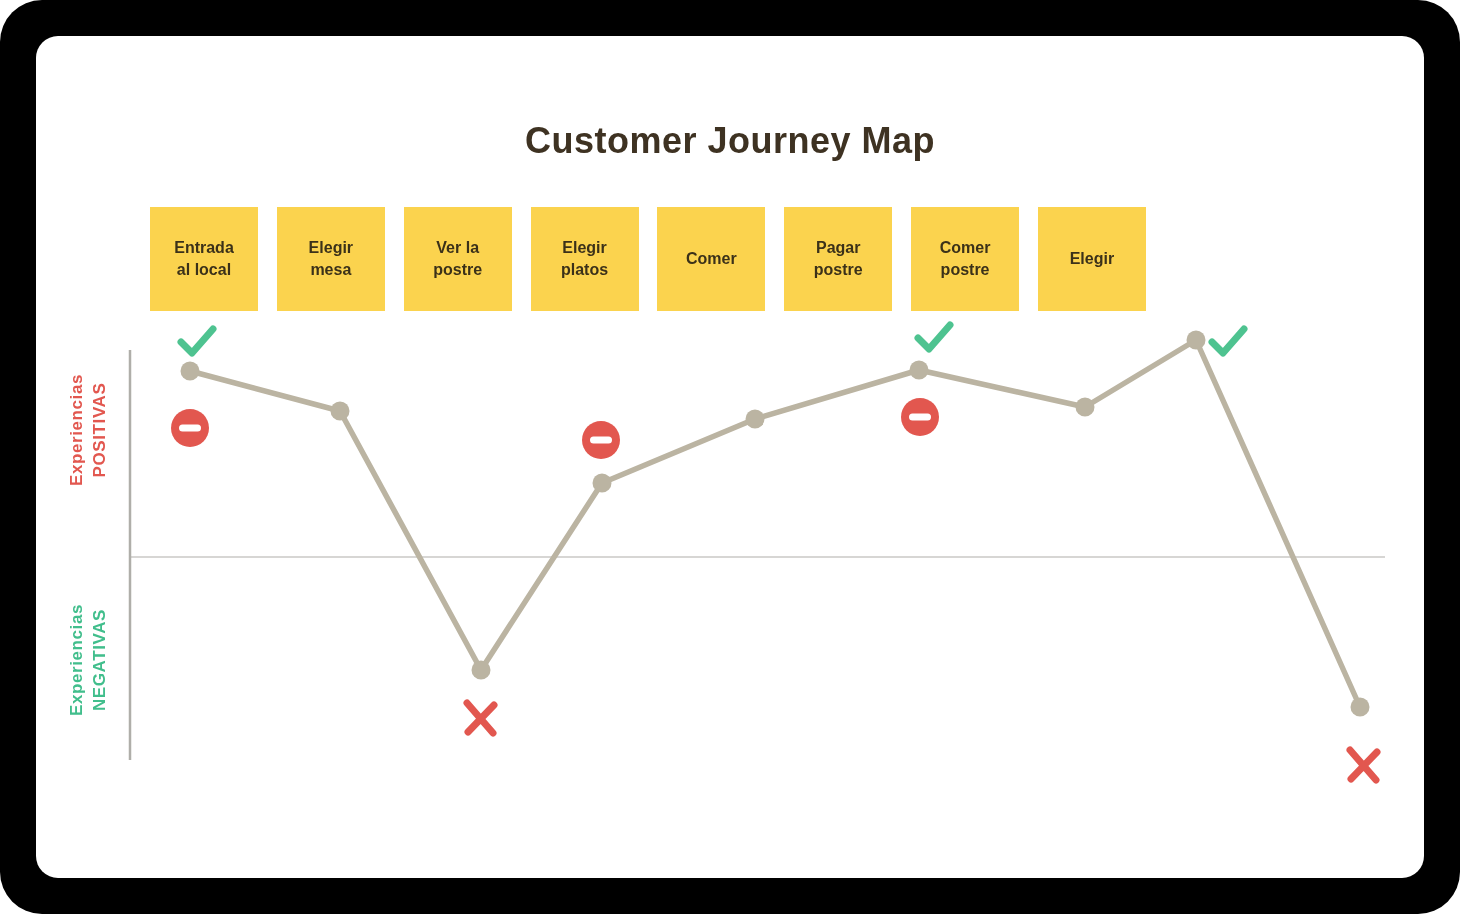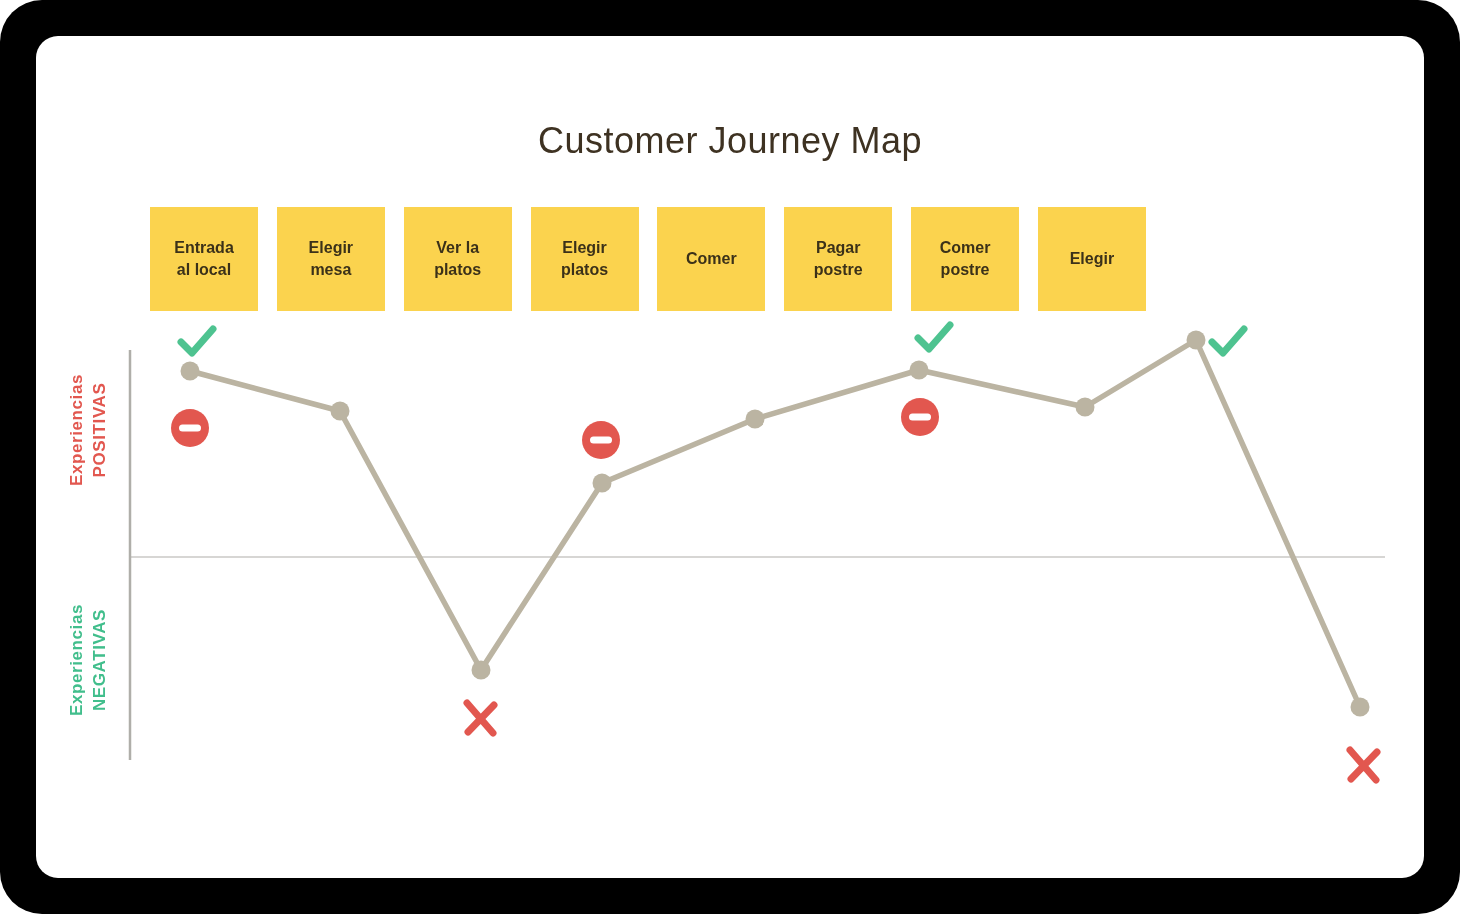--- a/index.html
+++ b/index.html
@@ -18,21 +18,21 @@
   .card {
     position:absolute; left:36px; top:36px;
     width:1388px; height:842px;
     background:#ffffff;
     border-radius:22px;
     overflow:hidden;
   }
   .title {
     position:absolute; top:84px; left:0; width:100%;
     text-align:center;
-    font-size:36px; font-weight:400;
+    font-size:36px; font-weight:700;
     color:#3E3222;
     letter-spacing:0.5px;
   }
   .notes {
     position:absolute; left:114px; top:171px; width:996px;
     display:flex; justify-content:space-between;
   }
   .note {
     width:108px; height:104px;
     background:#FBD34E;
@@ -71,21 +71,21 @@
       <div class="note">
           <span>Entrada
 al local</span>
         </div>
       <div class="note">
           <span>Elegir
 mesa</span>
         </div>
       <div class="note">
           <span>Ver la
-platos</span>
+postre</span>
         </div>
       <div class="note">
           <span>Elegir
 platos</span>
         </div>
       <div class="note">
           <span>Comer</span>
         </div>
       <div class="note">
           <span>Pagar

